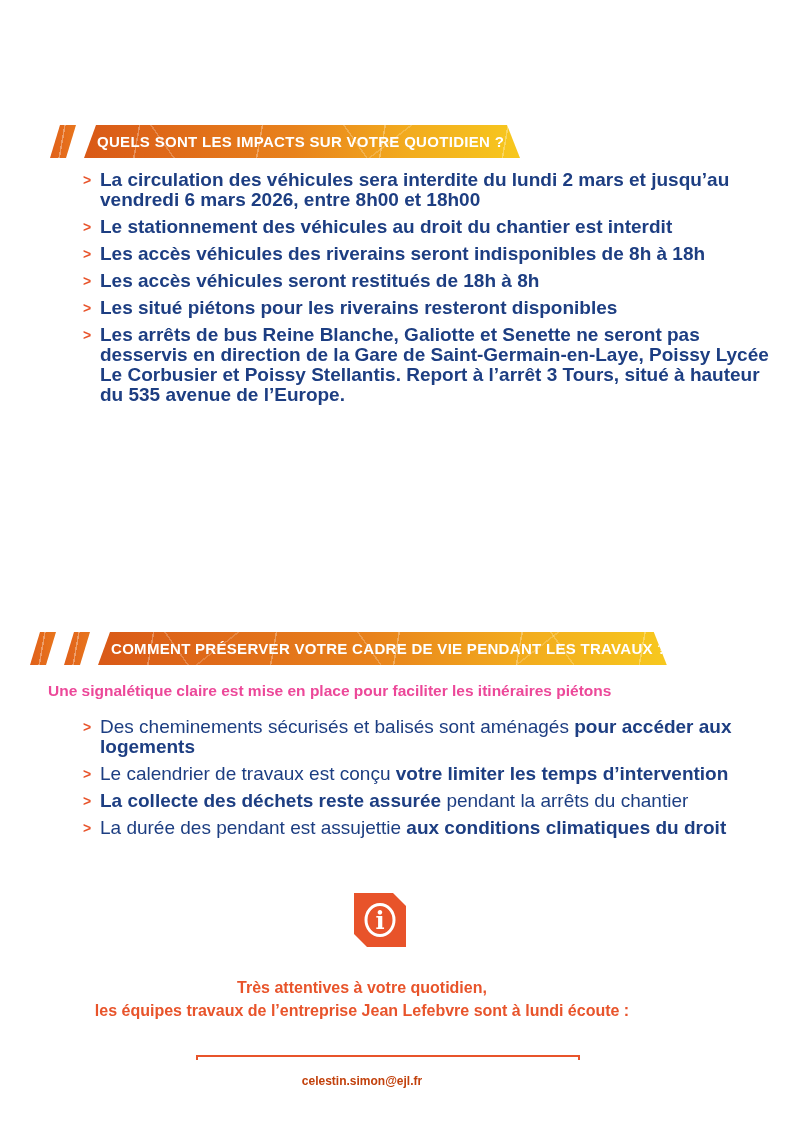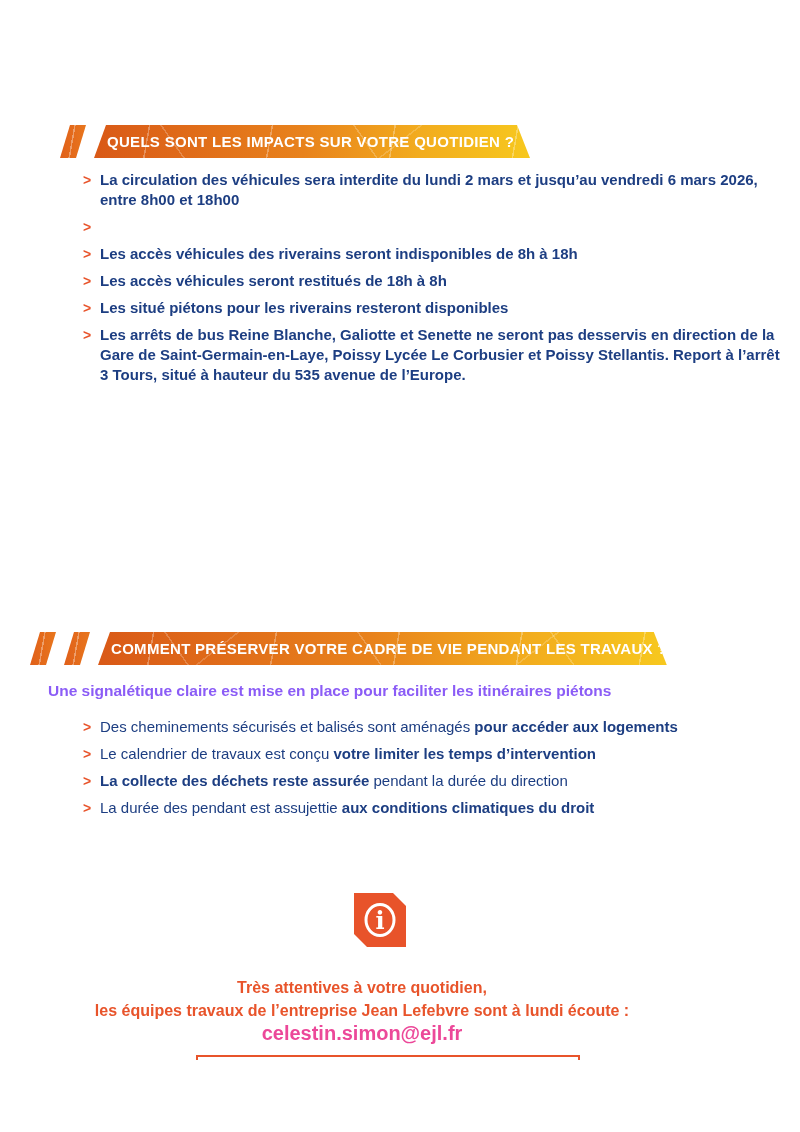--- a/index.html
+++ b/index.html
@@ -25,51 +25,51 @@
     background-image:
       repeating-linear-gradient(100deg, transparent 0 54px, rgba(255,255,255,.30) 54px 55.5px, transparent 55.5px 121px),
       repeating-linear-gradient(55deg,  transparent 0 73px, rgba(255,255,255,.22) 73px 74.5px, transparent 74.5px 158px),
       repeating-linear-gradient(-38deg, transparent 0 92px, rgba(255,255,255,.18) 92px 93.5px, transparent 93.5px 197px),
       linear-gradient(90deg, #d95917 0%, #e8821c 48%, #f2ab1e 74%, #f7c81e 100%);
   }
   .banner-label {
     color: #ffffff; font-weight: bold; font-size: 15px; letter-spacing: .3px;
     padding-left: 13px; white-space: nowrap; line-height: 1;
   }
-  #banner-1 { left: 60px;  top: 125px; width: 470px; }
+  #banner-1 { left: 50px;  top: 125px; width: 470px; }
   #banner-2 { left: 30px;  top: 632px; width: 625px; }
 
   
   .bullet-list { position: absolute; left: 83px; width: 700px; }
   #list-1 { top: 170px; }
   #list-2 { top: 717px; }
   .bullet-item { display: flex; margin-bottom: 7px; }
   .bullet-chevron {
     flex: 0 0 17px; color: #e8542b; font-weight: bold;
     font-size: 14px; line-height: 20px;
   }
-  .bullet-text { color: #1d3e82; font-size: 15px; line-height: 20px; }
+  .bullet-text { color: #1d3e82; font-size: 19px; line-height: 20px; }
   .bullet-text .b { font-weight: bold; }
   #list-1 .bullet-text { font-weight: bold; }
 
   .intro-line {
     position: absolute; left: 48px; top: 681px; width: 720px;
-    color: #8b5cf6; font-size: 15.5px; font-weight: bold; line-height: 20px;
+    color: #ec4899; font-size: 15.5px; font-weight: bold; line-height: 20px;
   }
 
   
   .info-badge {
     position: absolute; left: 354px; top: 893px; width: 52px; height: 54px;
     background: #e8532a;
     clip-path: polygon(0 0, calc(100% - 13px) 0, 100% 13px, 100% 100%, 13px 100%, 0 calc(100% - 13px));
     display: flex; align-items: center; justify-content: center;
   }
   .footer-text { position: absolute; left: 0; top: 976px; width: 724px; text-align: center; }
   .footer-orange { color: #e8542b; font-weight: bold; font-size: 16px; line-height: 23px; }
-  .footer-email  { color: #ec4899; font-weight: bold; font-size: 20px; line-height: 23px; }
+  .footer-email  { color: #c2410c; font-weight: bold; font-size: 12px; line-height: 23px; margin-top: 48px; }
 
   .bottom-bracket {
     position: absolute; left: 196px; top: 1055px; width: 384px; height: 5px;
     border: 2px solid #e8542b; border-bottom: none;
   }
 </style>
 </head>
 <body>
 
 <div class="banner" id="banner-1">
@@ -79,20 +79,21 @@
   </div>
 </div>
 
 <div class="bullet-list" id="list-1">
     <div class="bullet-item">
       <span class="bullet-chevron">&gt;</span>
       <span class="bullet-text"><span class="b">La circulation des véhicules sera interdite du lundi 2 mars et jusqu’au vendredi 6 mars 2026, entre 8h00 et 18h00</span></span>
     </div>
     <div class="bullet-item">
       <span class="bullet-chevron">&gt;</span>
+      <span class="bullet-text"><span class="b">Le stationnement des véhicules au droit du chantier est interdit</span></span>
     </div>
     <div class="bullet-item">
       <span class="bullet-chevron">&gt;</span>
       <span class="bullet-text"><span class="b">Les accès véhicules des riverains seront indisponibles de 8h à 18h</span></span>
     </div>
     <div class="bullet-item">
       <span class="bullet-chevron">&gt;</span>
       <span class="bullet-text"><span class="b">Les accès véhicules seront restitués de 18h à 8h</span></span>
     </div>
     <div class="bullet-item">
@@ -119,21 +120,21 @@
     <div class="bullet-item">
       <span class="bullet-chevron">&gt;</span>
       <span class="bullet-text"><span>Des cheminements sécurisés et balisés sont aménagés </span><span class="b">pour accéder aux logements</span></span>
     </div>
     <div class="bullet-item">
       <span class="bullet-chevron">&gt;</span>
       <span class="bullet-text"><span>Le calendrier de travaux est conçu </span><span class="b">votre limiter les temps d’intervention</span></span>
     </div>
     <div class="bullet-item">
       <span class="bullet-chevron">&gt;</span>
-      <span class="bullet-text"><span class="b">La collecte des déchets reste assurée</span><span> pendant la durée du direction</span></span>
+      <span class="bullet-text"><span class="b">La collecte des déchets reste assurée</span><span> pendant la arrêts du chantier</span></span>
     </div>
     <div class="bullet-item">
       <span class="bullet-chevron">&gt;</span>
       <span class="bullet-text"><span>La durée des pendant est assujettie </span><span class="b">aux conditions climatiques du droit</span></span>
     </div>
   </div>
 
 <div class="info-badge">
   <svg width="40" height="44" viewBox="0 0 40 44">
     <ellipse cx="20" cy="22" rx="14" ry="15.5" fill="none" stroke="#ffffff" stroke-width="3"></ellipse>

